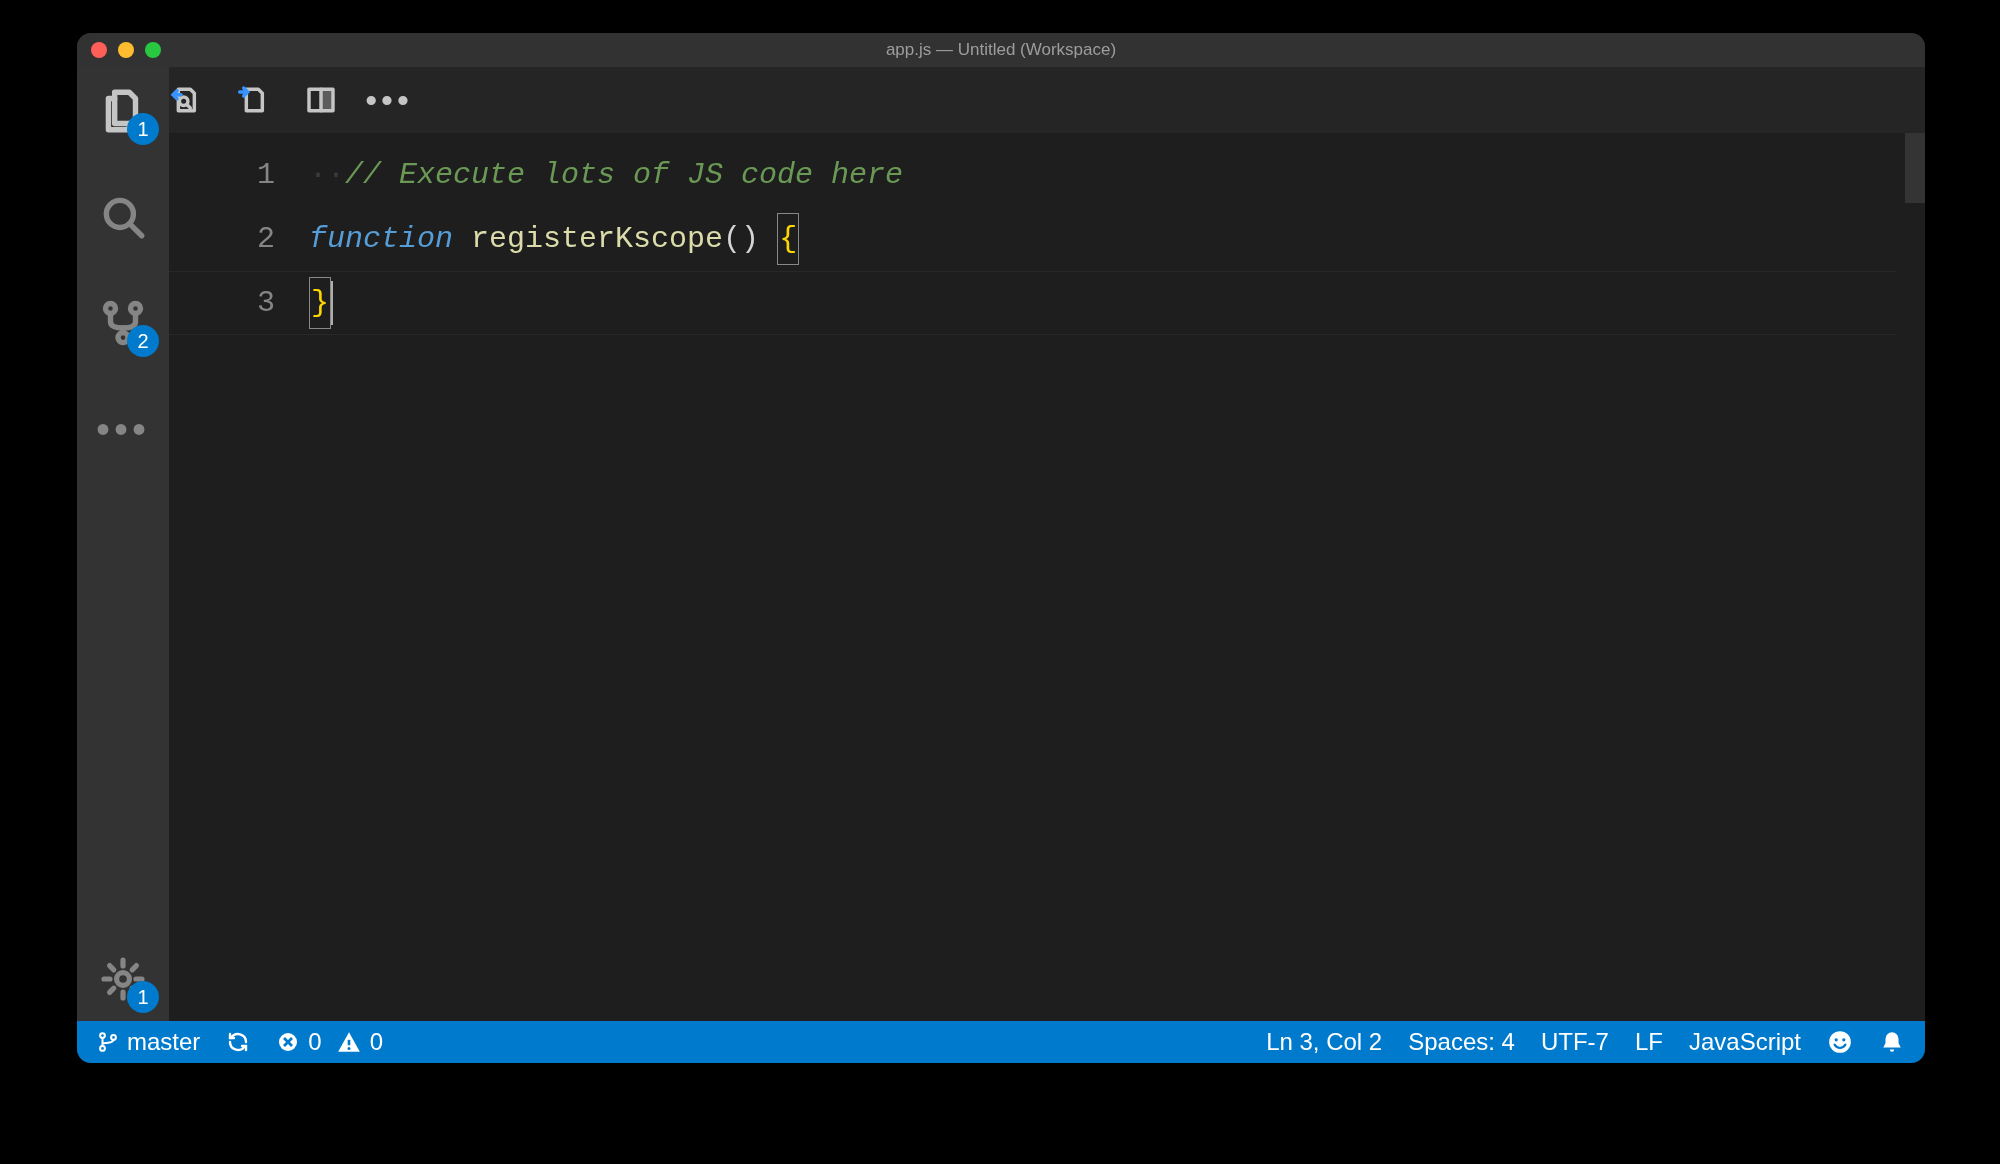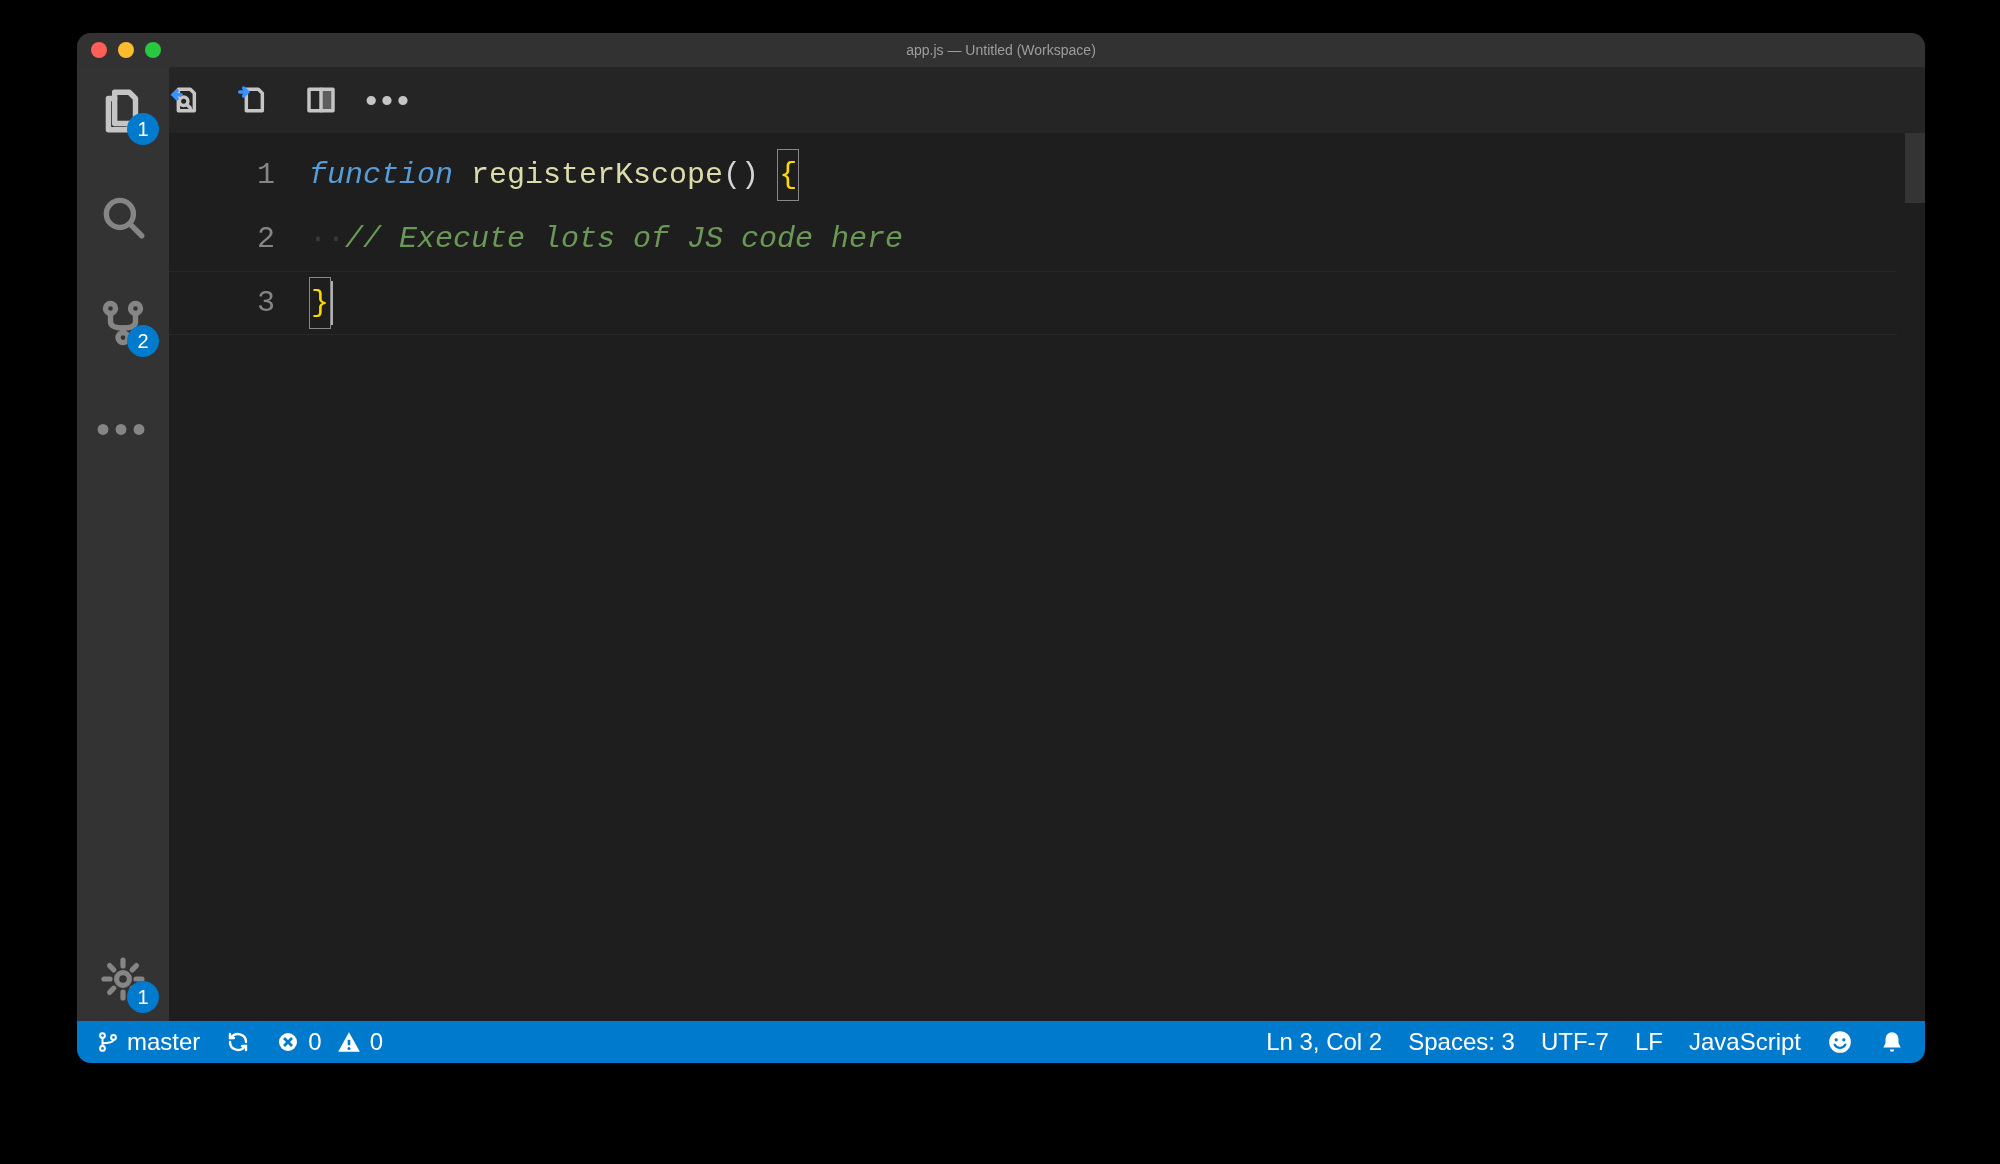--- a/index.html
+++ b/index.html
@@ -19,21 +19,21 @@
     height: 34px;
     background: #323233;
     display: flex;
     align-items: center;
     position: relative;
     flex: 0 0 auto;
   }
   .traffic { display: flex; gap: 11px; margin-left: 14px; }
   .tl { width: 16px; height: 16px; border-radius: 50%; }
   .tl.red { background:#ff5f57; } .tl.yellow { background:#febc2e; } .tl.green { background:#28c840; }
-  .title { position:absolute; left:0; right:0; text-align:center; color:#9d9d9d; font-size:14px; pointer-events:none; }
+  .title { position:absolute; left:0; right:0; text-align:center; color:#9d9d9d; font-size:17px; pointer-events:none; }
   .body { flex:1; display:flex; min-height:0; }
   .activitybar {
     width: 92px;
     background: #333333;
     display:flex; flex-direction:column; align-items:center;
     padding-top: 18px; gap: 54px;
     position:relative;
   }
   .activity-item { position:relative; width:52px; height:52px; display:flex; align-items:center; justify-content:center; cursor:pointer; }
   .badge {
@@ -187,22 +187,22 @@
       </div>
 
       <div class="editor-wrap">
         <div class="currentline-hl"></div>
         <div class="gutter">
           <div>1</div>
           <div>2</div>
           <div>3</div>
         </div>
         <div class="code">
+          <div class="codeline"><span class="ws">··</span><span class="cm">// Execute lots of JS code here</span></div>
           <div class="codeline"><span class="kw">function</span><span class="pn"> </span><span class="fn">registerKscope</span><span class="pn">()</span><span class="pn"> </span><span class="br hl-brace">{</span></div>
-          <div class="codeline"><span class="ws">··</span><span class="cm">// Execute lots of JS code here</span></div>
           <div class="codeline"><span class="br hl-brace">}</span><span class="cursor"></span></div>
         </div>
         <div class="minimap">
           <div class="mm-slider"></div>
         </div>
       </div>
 
     </div>
   </div>
 
@@ -236,21 +236,21 @@
           <circle cx="12" cy="18" r="1.4" fill="#007acc"></circle>
         </svg>
         <span>0</span>
       </div>
     </div>
     <div class="status-right">
       <div class="status-item">
           <span>Ln 3, Col 2</span>
         </div>
       <div class="status-item">
-          <span>Spaces: 3</span>
+          <span>Spaces: 4</span>
         </div>
       <div class="status-item">
           <span>UTF-7</span>
         </div>
       <div class="status-item">
           <span>LF</span>
         </div>
       <div class="status-item">
           <span>JavaScript</span>
         </div>

